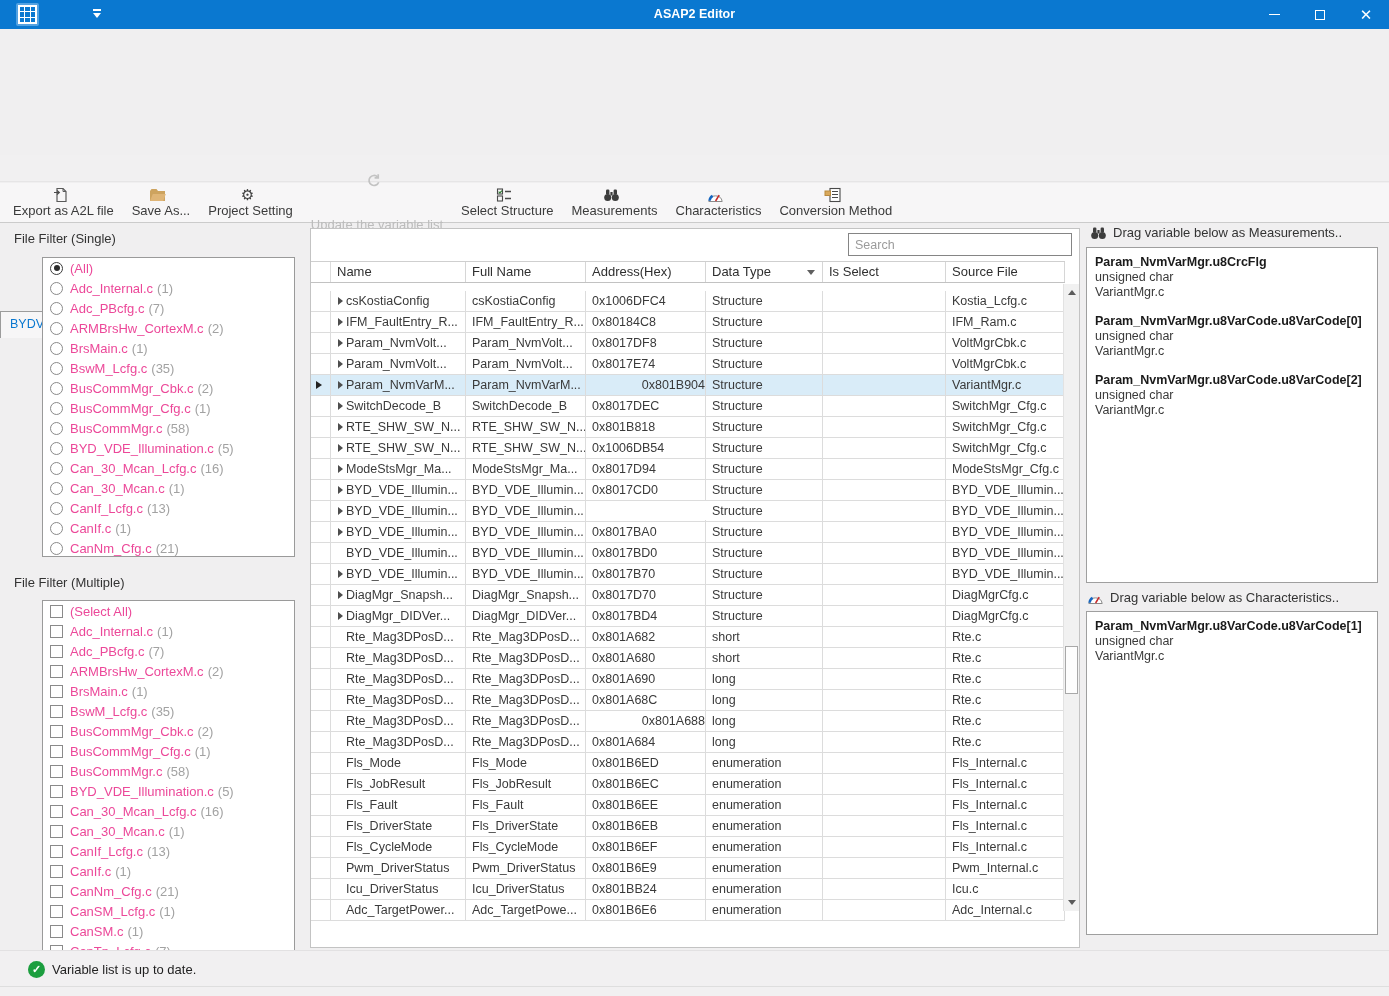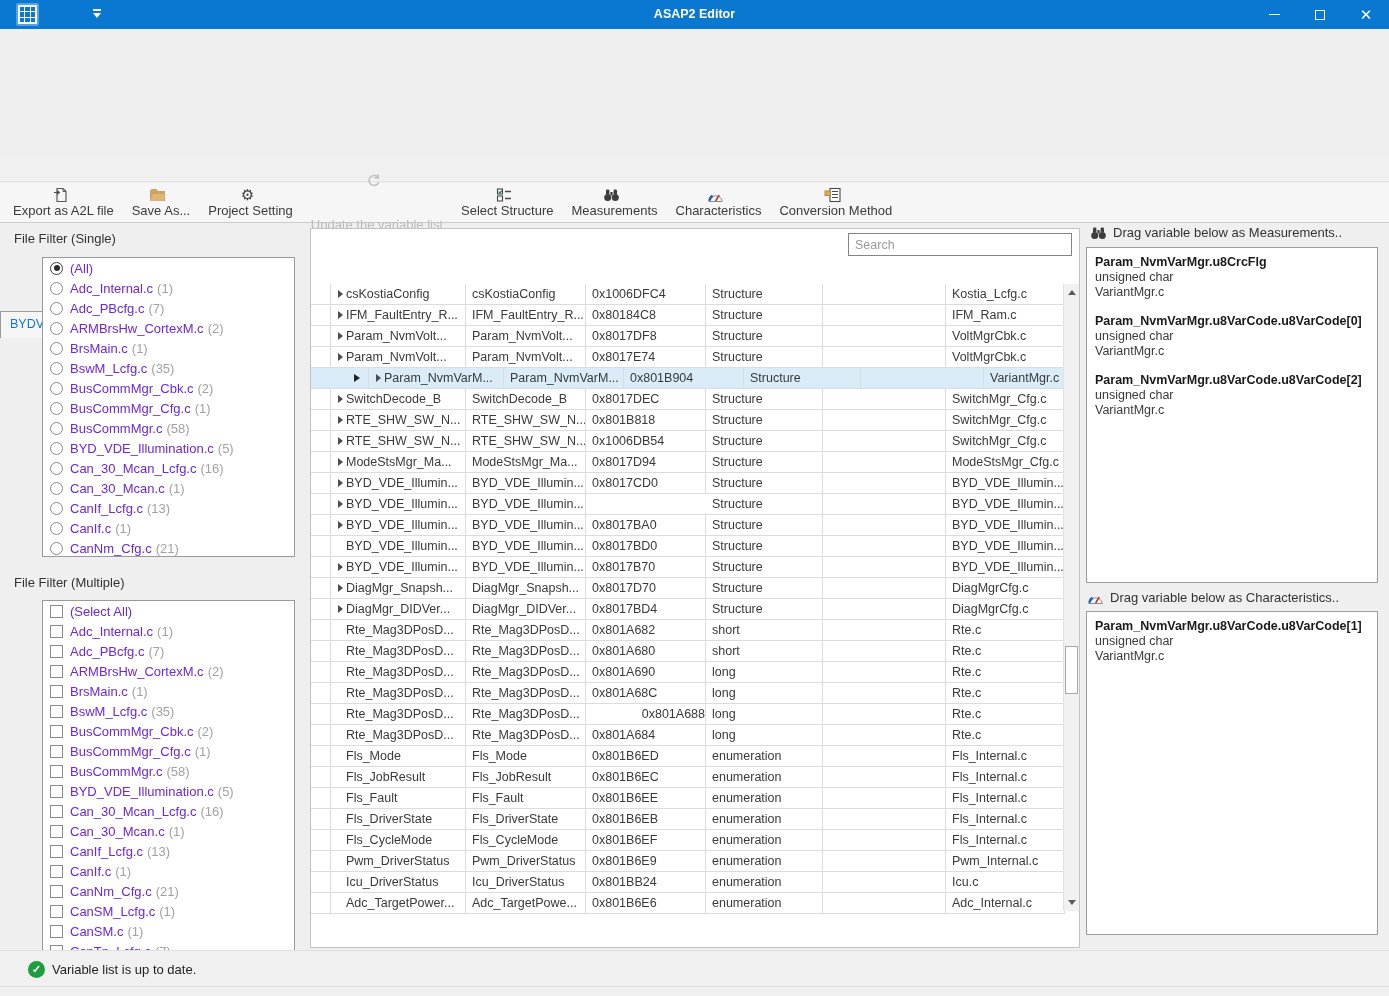--- a/index.html
+++ b/index.html
@@ -39,37 +39,37 @@
   .cmditem .ci { width:18px; height:16px; display:flex; align-items:center; justify-content:center; margin-right:6px; }
   .cmditem .cl { font-size:13px; color:#3b3b3b; white-space:nowrap; }
   .cmditem.disabled { cursor:default;gap:28px; }
   .cmditem.disabled .cl { color:#bcbcbc; }
   .uicon { font-size:15px; color:#3f3f3f; line-height:16px; }
 
   
   .flabel { position:absolute; font-size:13px; color:#333; }
   .listbox { position:absolute; left:42px; width:253px; background:#fff; border:1px solid #9a9a9a; overflow:hidden; }
   .fitem { height:20px; display:flex; align-items:center; padding-left:7px; cursor:pointer; white-space:nowrap; }
-  .fitem .name { font-size:13px; color:#6d28d9; margin-left:7px; }
+  .fitem .name { font-size:13px; color:#ec4899; margin-left:7px; }
   .fitem .cnt { font-size:13px; color:#a2a2a2; margin-left:4px; }
   .radio { width:13px; height:13px; border:1px solid #8a8a8a; border-radius:50%; background:#fff; flex:none; position:relative; }
   .radio.sel { border-color:#3b3b3b; }
   .radio.sel::after { content:""; position:absolute; left:2.5px; top:2.5px; width:6px; height:6px; border-radius:50%; background:#2b2b2b; }
   .chk { width:13px; height:13px; border:1px solid #8a8a8a; background:#fff; flex:none; }
 
   
   .centerpanel { position:absolute; left:310px; top:228px; width:770px; height:720px; background:#fff; border:1px solid #c3c3c3; }
   .searchbox { position:absolute; left:537px; top:4px; width:224px; height:23px; border:1px solid #858585; font-size:12.5px; color:#333; padding:0 6px; outline:none; font-family:"Liberation Sans",sans-serif; }
   .searchbox::placeholder { color:#9b9b9b; }
   .thead { position:absolute; left:0; top:32px; width:754px; height:22px; display:flex; border-top:1px solid #cfcfcf; border-bottom:1px solid #c2c2c2; background:#fff; }
   .th { font-size:13px; color:#2f2f2f; line-height:20px; padding-left:6px; border-right:1px solid #d6d6d6; white-space:nowrap; overflow:hidden; position:relative; cursor:pointer; }
   .th .filtercaret { position:absolute; right:7px; top:8px; width:0; height:0; border-left:4px solid transparent; border-right:4px solid transparent; border-top:5px solid #5f5f5f; }
-  .tbody { position:absolute; left:0; top:55px; width:754px; height:630px; overflow:hidden; }
+  .tbody { position:absolute; left:0; top:62px; width:754px; height:630px; overflow:hidden; }
   .trow { height:21px; display:flex; border-bottom:1px solid #dcdcdc; background:#fff; cursor:pointer; }
-  .trow.selected { background:#d9ecf8;padding-left:38px; }
+  .trow.selected { background:#d9ecf8; }
   .selcell { width:20px; flex:none; border-right:1px solid #dcdcdc; position:relative; }
   .selcell .rowptr { position:absolute; left:5px; top:6px; width:0; height:0; border-top:4.5px solid transparent; border-bottom:4.5px solid transparent; border-left:6px solid #222; }
   .td { font-size:12.5px; color:#3a3a3a; line-height:20px; padding-left:6px; border-right:1px solid #dcdcdc; white-space:nowrap; overflow:hidden; flex:none; }
   .td.namecell { display:flex; align-items:center; padding-left:3px; }
   .expslot { width:12px; flex:none; display:flex; align-items:center; justify-content:center; }
   .exparrow { width:0; height:0; border-top:4px solid transparent; border-bottom:4px solid transparent; border-left:5.5px solid #4d4d4d; }
   .vscroll { position:absolute; right:0; top:55px; width:16px; height:627px; background:#f1f1f1; border-left:1px solid #e2e2e2; }
   .vsbtn { position:absolute; left:0; width:16px; height:17px; display:flex; align-items:center; justify-content:center; cursor:pointer; }
   .vsbtn .up { width:0; height:0; border-left:4px solid transparent; border-right:4px solid transparent; border-bottom:5px solid #5c5c5c; }
   .vsbtn .down { width:0; height:0; border-left:4px solid transparent; border-right:4px solid transparent; border-top:5px solid #5c5c5c; }
@@ -373,20 +373,29 @@
       </div>
       <div class="fitem">
         <span class="chk"></span>
         <span class="name">CanTp_Lcfg.c</span>
         <span class="cnt">(7)</span>
       </div>
     </div>
 
   <div class="centerpanel">
     <input class="searchbox" placeholder="Search" style="">
+    <div class="thead" id="thead">
+        <div class="selcell" style="height: 20px;"></div>
+        <div class="th" style="width: 135px;">Name</div>
+        <div class="th" style="width: 120px;">Full Name</div>
+        <div class="th" style="width: 120px;">Address(Hex)</div>
+        <div class="th" style="width: 117px;">Data Type<span class="filtercaret"></span></div>
+        <div class="th" style="width: 123px;">Is Select</div>
+        <div class="th" style="width: 119px;">Source File</div>
+      </div>
     <div class="tbody" id="tbody">
         <div class="trow">
           <div class="selcell"></div>
           <div class="td namecell" style="width: 135px;">
             <span class="expslot">
               <span class="exparrow"></span>
             </span>
             <span>csKostiaConfig</span>
           </div>
           <div class="td" style="width: 120px;">csKostiaConfig</div>
@@ -441,21 +450,21 @@
           <div class="selcell">
             <div class="rowptr"></div>
           </div>
           <div class="td namecell" style="width: 135px;">
             <span class="expslot">
               <span class="exparrow"></span>
             </span>
             <span>Param_NvmVarM...</span>
           </div>
           <div class="td" style="width: 120px;">Param_NvmVarM...</div>
-          <div class="td" style="width: 120px;">0x801B904</div>
+          <div class="td" style="width: 120px; text-align: right;">0x801B904</div>
           <div class="td" style="width: 117px;">Structure</div>
           <div class="td" style="width: 123px;"></div>
           <div class="td" style="width: 119px;">VariantMgr.c</div>
         </div>
         <div class="trow">
           <div class="selcell"></div>
           <div class="td namecell" style="width: 135px;">
             <span class="expslot">
               <span class="exparrow"></span>
             </span>

